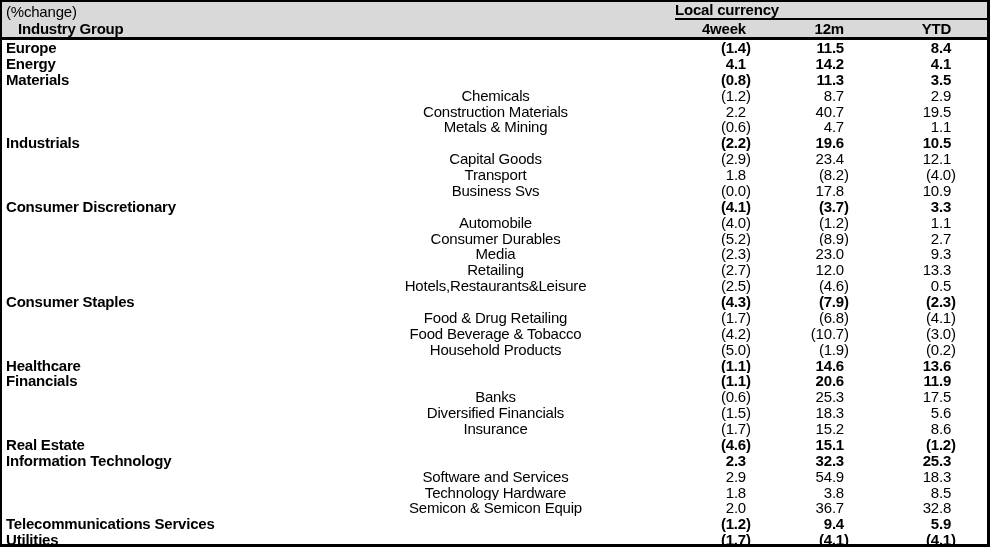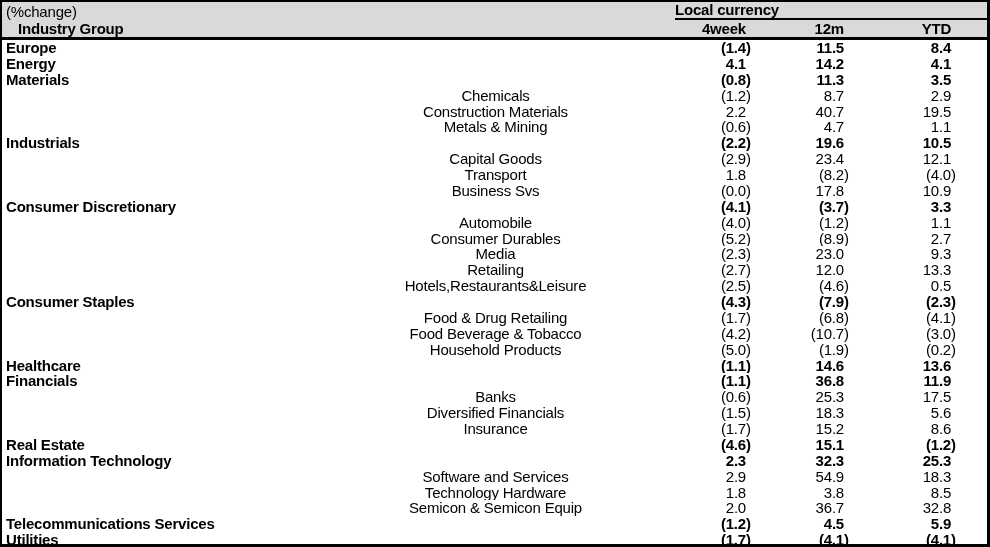--- a/index.html
+++ b/index.html
@@ -209,21 +209,21 @@
           <td class="lbl main">Healthcare</td>
           <td class="lbl sub"></td>
           <td class="num c3"><span class="v">(1.1</span><span class="c">)</span></td>
           <td class="num c4"><span class="v">14.6</span><span class="c"></span></td>
           <td class="num c5"><span class="v">13.6</span><span class="c"></span></td>
         </tr>
         <tr class="grp">
           <td class="lbl main">Financials</td>
           <td class="lbl sub"></td>
           <td class="num c3"><span class="v">(1.1</span><span class="c">)</span></td>
-          <td class="num c4"><span class="v">36.8</span><span class="c"></span></td>
+          <td class="num c4"><span class="v">20.6</span><span class="c"></span></td>
           <td class="num c5"><span class="v">11.9</span><span class="c"></span></td>
         </tr>
         <tr>
           <td class="lbl main"></td>
           <td class="lbl sub">Banks</td>
           <td class="num c3"><span class="v">(0.6</span><span class="c">)</span></td>
           <td class="num c4"><span class="v">25.3</span><span class="c"></span></td>
           <td class="num c5"><span class="v">17.5</span><span class="c"></span></td>
         </tr>
         <tr>
@@ -272,21 +272,21 @@
           <td class="lbl main"></td>
           <td class="lbl sub">Semicon &amp; Semicon Equip</td>
           <td class="num c3"><span class="v">2.0</span><span class="c"></span></td>
           <td class="num c4"><span class="v">36.7</span><span class="c"></span></td>
           <td class="num c5"><span class="v">32.8</span><span class="c"></span></td>
         </tr>
         <tr class="grp">
           <td class="lbl main">Telecommunications Services</td>
           <td class="lbl sub"></td>
           <td class="num c3"><span class="v">(1.2</span><span class="c">)</span></td>
-          <td class="num c4"><span class="v">4.5</span><span class="c"></span></td>
+          <td class="num c4"><span class="v">9.4</span><span class="c"></span></td>
           <td class="num c5"><span class="v">5.9</span><span class="c"></span></td>
         </tr>
         <tr class="grp">
           <td class="lbl main">Utilities</td>
           <td class="lbl sub"></td>
           <td class="num c3"><span class="v">(1.7</span><span class="c">)</span></td>
           <td class="num c4"><span class="v">(4.1</span><span class="c">)</span></td>
           <td class="num c5"><span class="v">(4.1</span><span class="c">)</span></td>
         </tr>
       </tbody>

